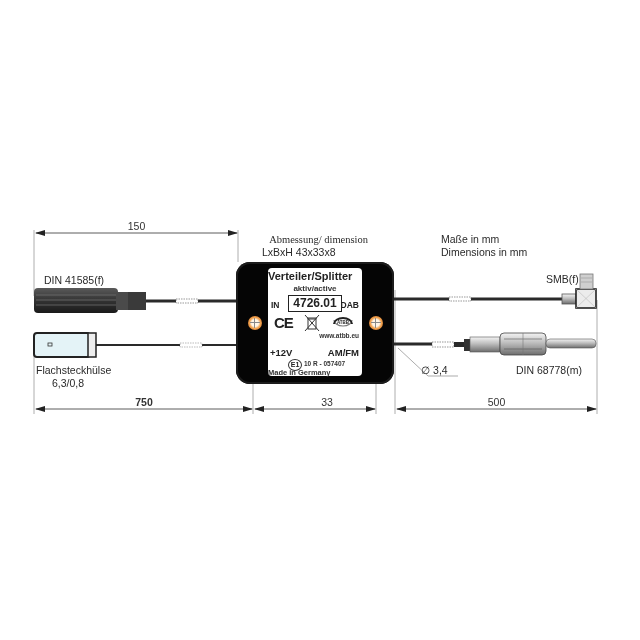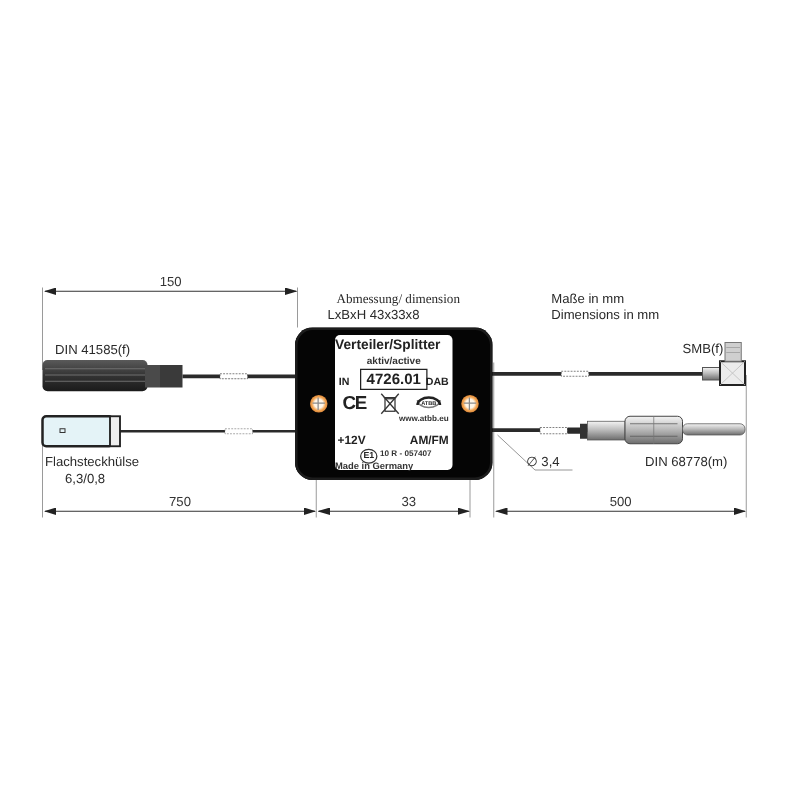--- a/index.html
+++ b/index.html
@@ -162,21 +162,21 @@
     <div class="www">www.atbb.eu</div>
     <div class="v12">+12V</div>
     <div class="amfm">AM/FM</div>
     <div class="e1">E1</div>
     <div class="appr">10 R - 057407</div>
     <div class="mig">Made in Germany</div>
   </div>
 </div>
 
 <div class="abs dimtxt" style="left:36px; top:220px; width:201px;">150</div>
-<div class="abs dimtxt" style="left:36px; top:396px; width:216px;">750</div>
+<div class="abs dimtxt" style="left:36px; top:396px; width:216px;font-weight:bold;">750</div>
 <div class="abs dimtxt" style="left:255px; top:396px; width:144px;">33</div>
 <div class="abs dimtxt" style="left:397px; top:396px; width:199px;">500</div>
 
 <div class="abs lbl" style="left:262px; top:233px; width:106px; text-align:right;font-family:Liberation Serif, serif;">Abmessung/ dimension</div>
 <div class="abs lbl" style="left:262px; top:246px; width:106px; ">LxBxH 43x33x8</div>
 
 <div class="abs lbl" style="left:441px; top:233px;">Maße in mm</div>
 <div class="abs lbl" style="left:441px; top:246px;">Dimensions in mm</div>
 
 <div class="abs lbl" style="left:44px; top:274px;">DIN 41585(f)</div>

